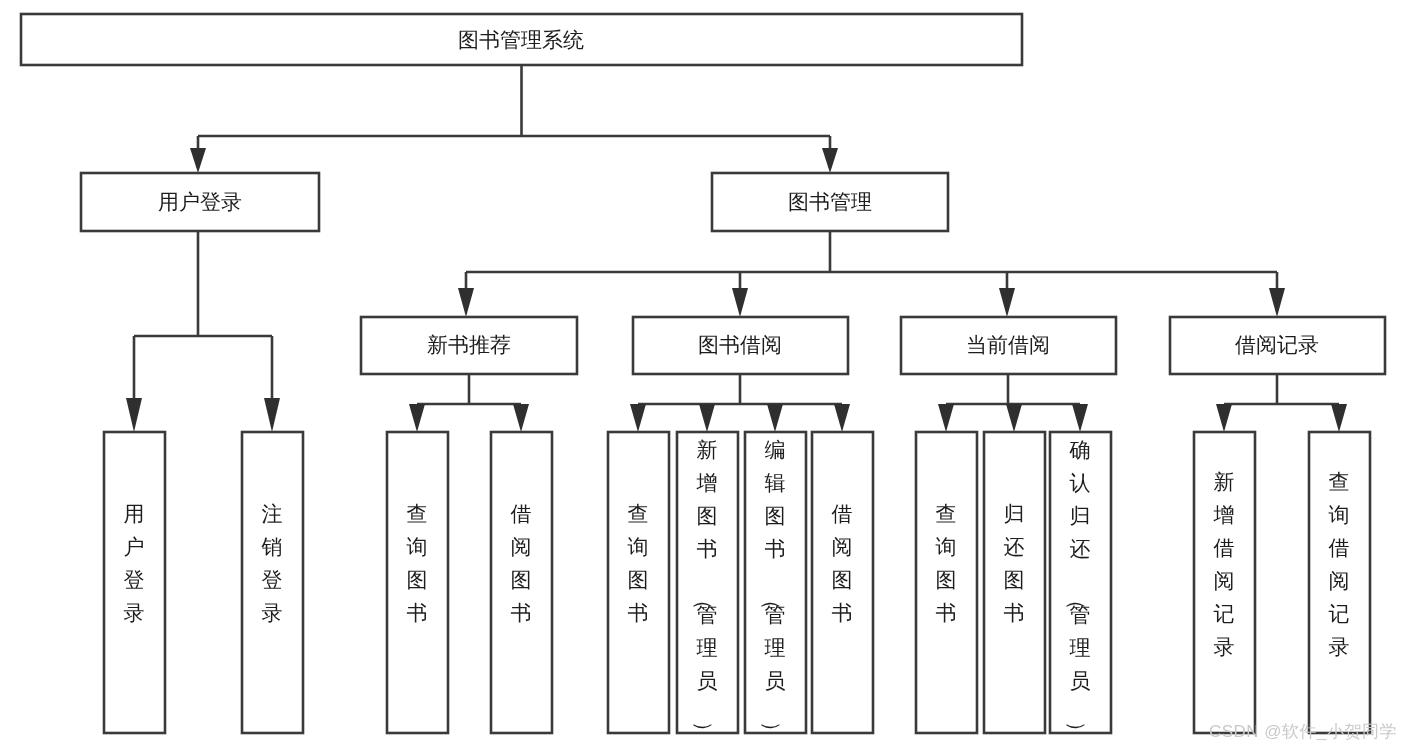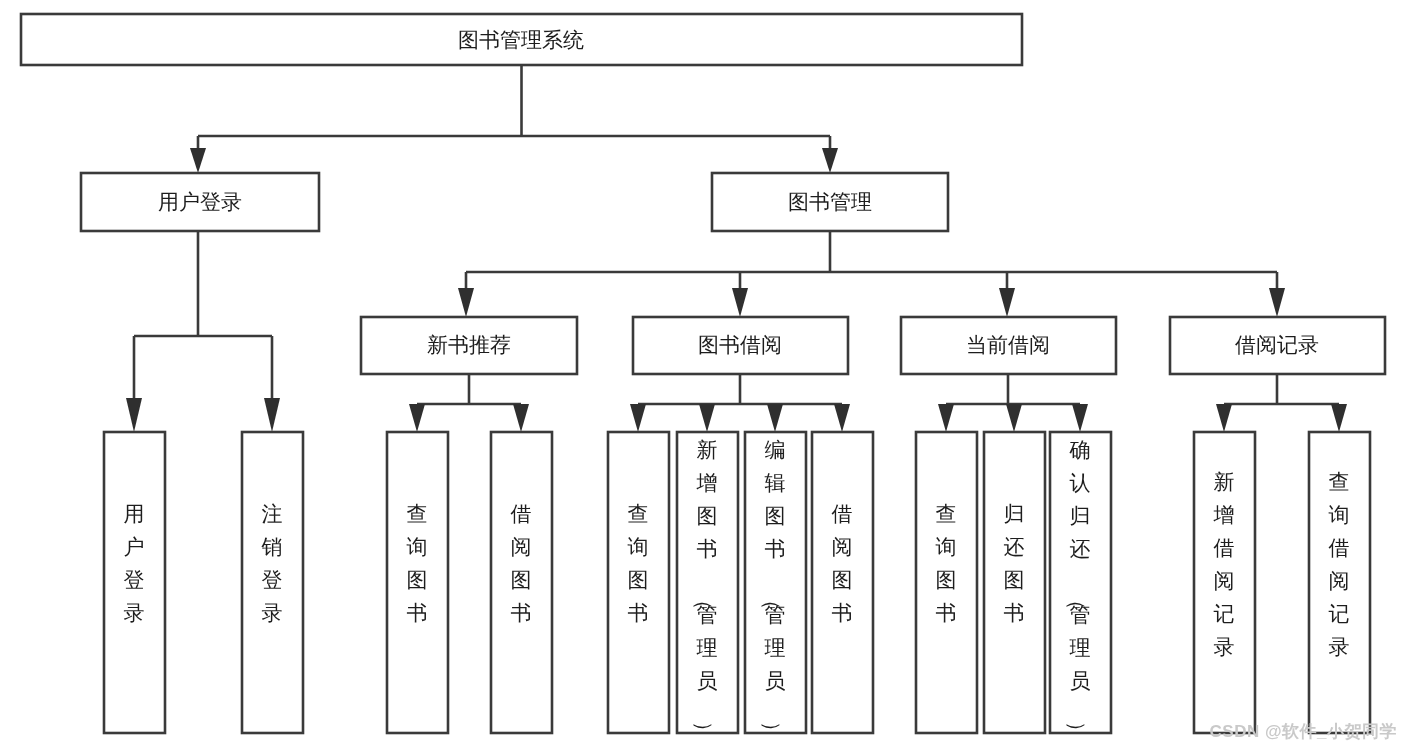--- a/index.html
+++ b/index.html
@@ -55,21 +55,20 @@
   .watermark {
     position: absolute;
     right: 8px;
     bottom: 4px;
     color: #c9c9c9;
     font-size: 17px;
     font-family: "Liberation Sans", "DejaVu Sans", sans-serif;
     letter-spacing: 0.5px;
     white-space: nowrap;
     user-select: none;
-    font-weight: bold;
   }
 </style>
 </head>
 <body>
 
 <div id="canvas">
 
   <svg class="diagram" viewBox="0 0 1405 747">
 
     <g>

